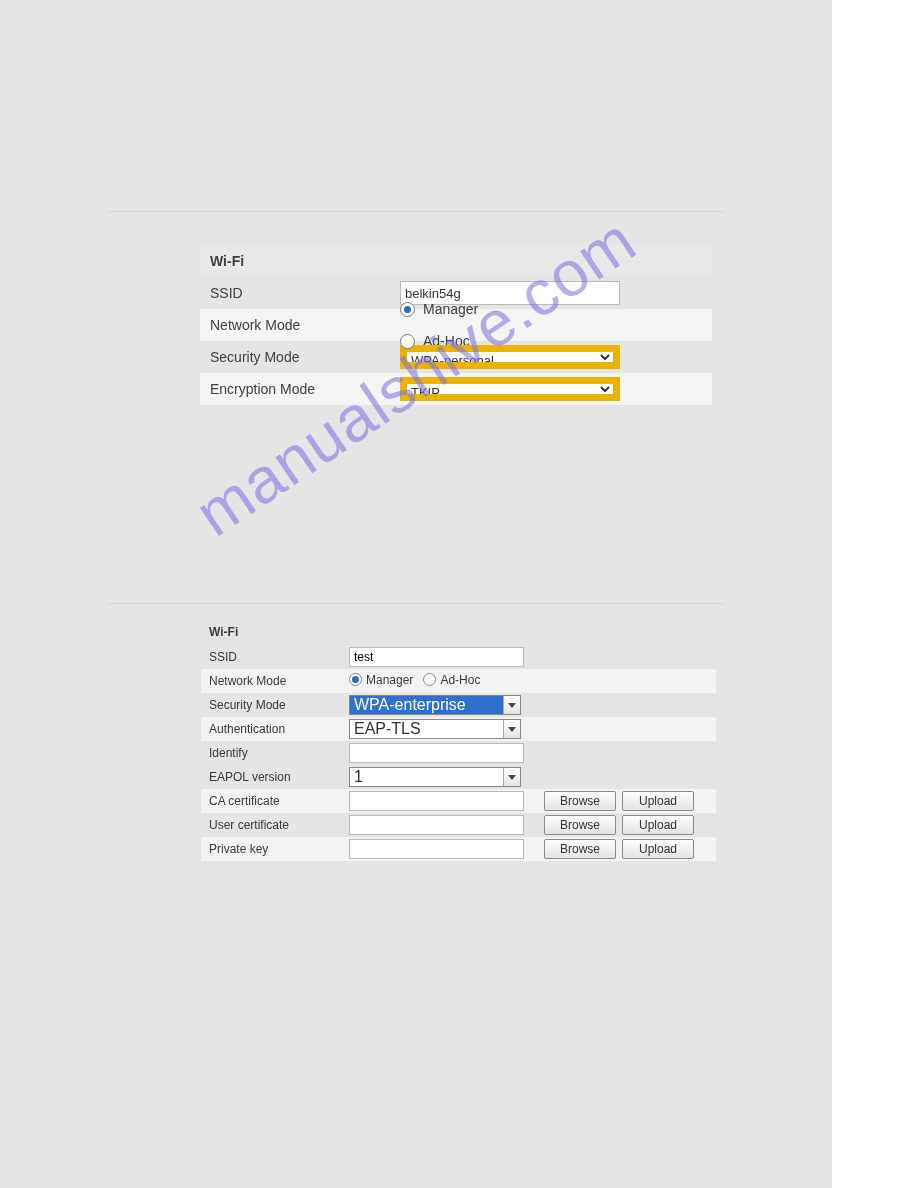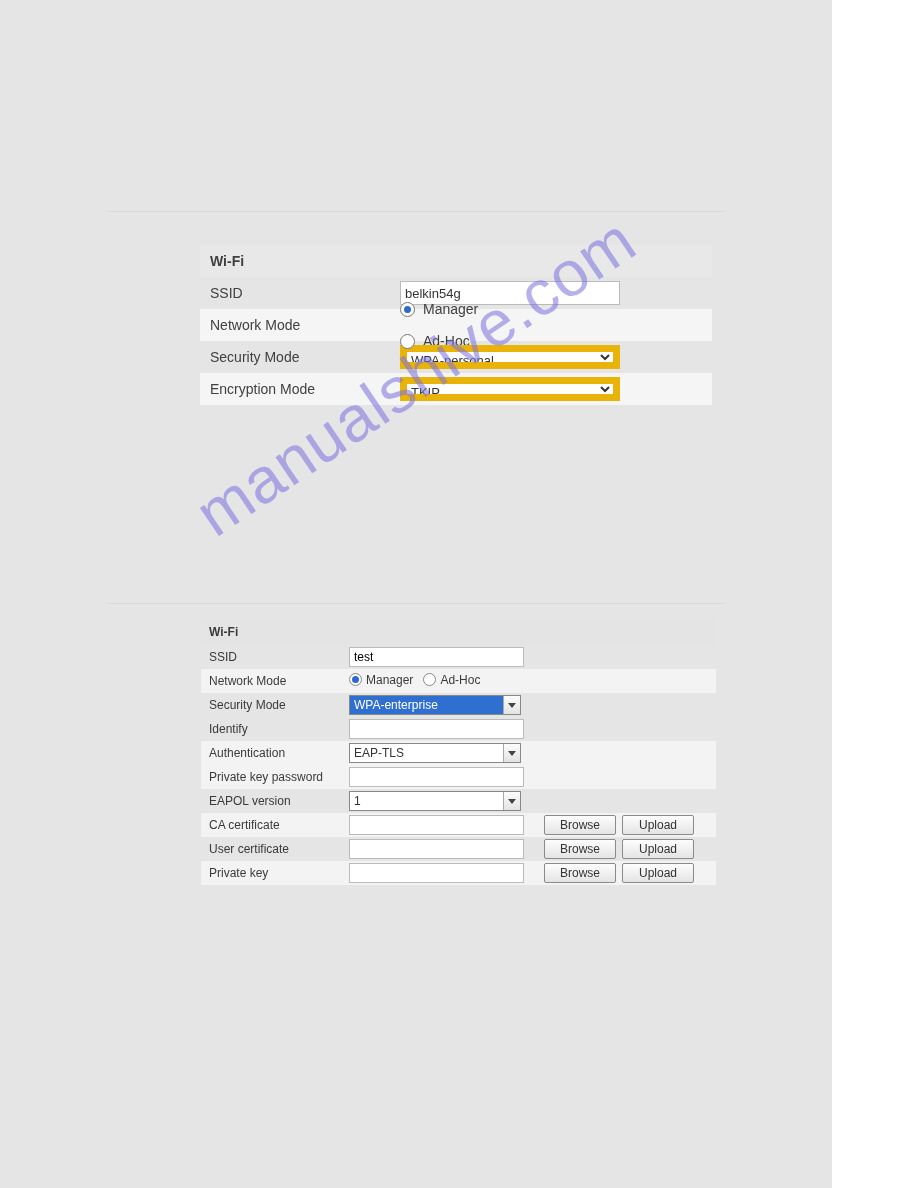--- a/index.html
+++ b/index.html
@@ -136,21 +136,21 @@
     background:#fff;
     align-items:stretch;
   }
   .panel2 .sel-wrap.sel-hi .sel-text{
     background:#2f6fd0;
     color:#fff;
   }
   .panel2 .sel-text{
     flex:1;
     padding:1px 4px;
-    font-size:12px;
+    font-size:16px;
     line-height:16px;
     color:#333;
   }
   .panel2 .sel-btn{
     width:16px;
     background:linear-gradient(#fdfdfd,#e3e3e3);
     border-left:1px solid #aaa;
     display:flex;
     align-items:center;
     justify-content:center;
@@ -282,39 +282,35 @@
     <div class="row2">
       <div class="label2">Security Mode</div>
       <div class="field2">
         <div class="sel-wrap sel-hi">
           <div class="sel-text">WPA-enterprise</div>
           <div class="sel-btn"></div>
         </div>
       </div>
     </div>
 
-    <div class="row2">
-      <div class="label2">Identify</div>
-      <div class="field2"><input type="text" value="" style=""></div>
-    </div>
-
     <div class="row2 alt">
       <div class="label2">Authentication</div>
       <div class="field2">
         <div class="sel-wrap">
           <div class="sel-text">EAP-TLS</div>
           <div class="sel-btn"></div>
         </div>
       </div>
     </div>
 
-    <div class="row2 alt">
-      <div class="label2">Private key password</div>
+    <div class="row2">
+      <div class="label2">Identify</div>
       <div class="field2"><input type="text" value="" style=""></div>
     </div>
+
 
     <div class="row2">
       <div class="label2">EAPOL version</div>
       <div class="field2">
         <div class="sel-wrap">
           <div class="sel-text">1</div>
           <div class="sel-btn"></div>
         </div>
       </div>
     </div>

